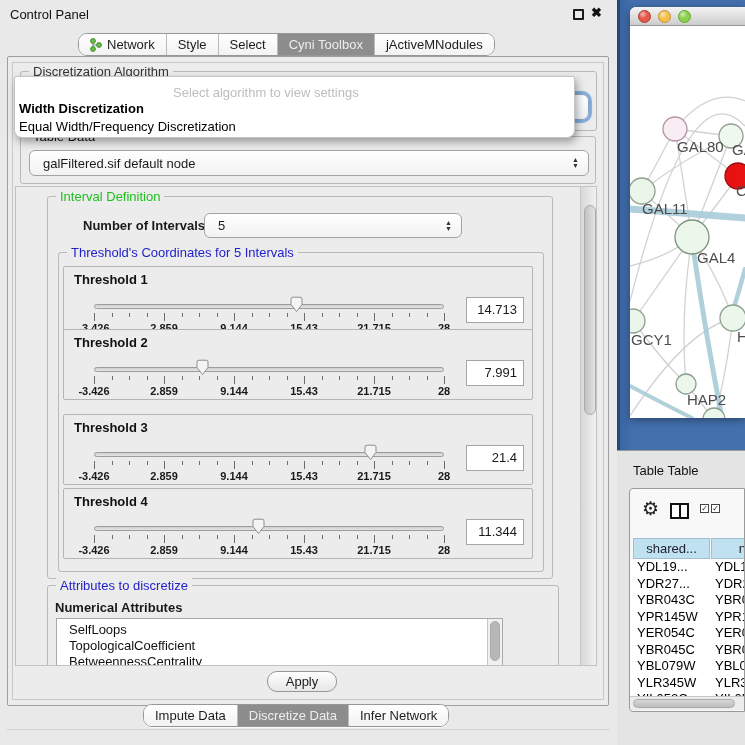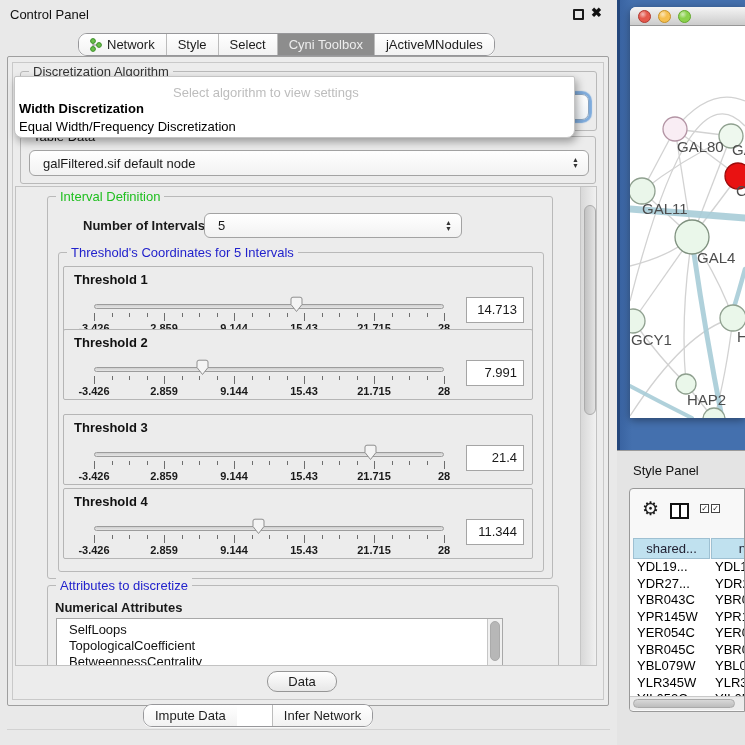--- a/index.html
+++ b/index.html
@@ -16,21 +16,21 @@
   #cp-close { left:591px; top:5px; font-size:13px; font-weight:bold; color:#111; }
 
   
   .segbar { display:flex; height:23px; border:1px solid #97979a; border-radius:9px; overflow:hidden;
             background:#fff; box-shadow:0 1px 0 rgba(255,255,255,.7); }
   .seg { display:flex; align-items:center; gap:5px; padding:0 11px; font-size:13px; color:#1c1c1c;
          background:linear-gradient(#ffffff,#f2f2f2); border-left:1px solid #bcbcbc; cursor:default; white-space:nowrap; }
   .seg:first-child { border-left:none; }
   .seg.active { background:#8d8d8d; color:#ededed; }
   #top-tabs { left:78px; top:33px; }
-  #bottom-tabs { left:143px; top:704px; z-index:6;gap:35px; }
+  #bottom-tabs { left:143px; top:704px; z-index:6; }
 
   #main-panel { left:7px; top:56px; width:602px; height:650px; border:1px solid #9f9f9f; border-radius:2px; background:#ececec; }
   #cyni-panel { left:12px; top:62px; width:592px; height:638px; border:1px solid #c9c9c9; background:#ececec; }
   #bottom-line { left:7px; top:729px; width:603px; height:1px; background:#d2d2d2; }
 
   
   .group { position:absolute; border:1px solid #b9b9b9; border-radius:3px; }
   .group-label { position:absolute; top:-8px; left:8px; background:#ececec; padding:0 4px; font-size:13px; white-space:nowrap; }
 
   
@@ -340,25 +340,28 @@
     <div class="attr-item" style="top: 3px;">SelfLoops</div>
         <div class="attr-item" style="top: 19px;">TopologicalCoefficient</div>
         <div class="attr-item" style="top: 35px;">BetweennessCentrality</div>
       </div>
 
     <div class="vtrack" style="left:564px;top:0;width:18px;height:480px;">
       <div class="vthumb" style="left:2.5px;top:18px;width:12px;height:210px;"></div>
     </div>
   </div>
 
-  <div class="abs" id="apply-btn">Data</div>
+  <div class="abs" id="apply-btn">Apply</div>
 
   <div class="abs segbar" id="bottom-tabs">
       <div class="seg">
         <span>Impute Data</span>
+      </div>
+      <div class="seg active">
+        <span>Discretize Data</span>
       </div>
       <div class="seg">
         <span>Infer Network</span>
       </div>
     </div>
 
   <div class="abs" id="net-frame">
     <div id="mac-window">
       <div id="mac-titlebar">
           <div class="light" style="left: 8px; background: radial-gradient(circle at 35% 30%, rgba(255, 255, 255, 0.6), transparent 40%), rgb(228, 88, 76); border: 1px solid rgb(176, 58, 49);"></div>
@@ -403,21 +406,21 @@
           <text x="12" y="188" font-size="15" fill="#4d4d4d" font-family="&quot;Liberation Sans&quot;, sans-serif">GAL11</text>
           <text x="67" y="237" font-size="15" fill="#4d4d4d" font-family="&quot;Liberation Sans&quot;, sans-serif">GAL4</text>
           <text x="1" y="319" font-size="15" fill="#4d4d4d" font-family="&quot;Liberation Sans&quot;, sans-serif">GCY1</text>
           <text x="107" y="316" font-size="15" fill="#4d4d4d" font-family="&quot;Liberation Sans&quot;, sans-serif">H</text>
           <text x="57" y="379" font-size="15" fill="#4d4d4d" font-family="&quot;Liberation Sans&quot;, sans-serif">HAP2</text>
         </svg>
     </div>
   </div>
 
   <div class="abs" id="tp-section">
-    <div id="tp-title">Style Panel</div>
+    <div id="tp-title">Table Table</div>
     <div id="tp-box">
       <div id="tp-gear">⚙</div>
       <div id="tp-cols"></div>
       <div id="tp-checks">
         <div class="chk">✓</div>
         <div class="chk">✓</div>
       </div>
       <div id="tp-header">
           <div class="hdr-cell" style="left: 3px; width: 77px;">shared...</div>
           <div class="hdr-cell" style="left: 81px; width: 70px;">na</div>

